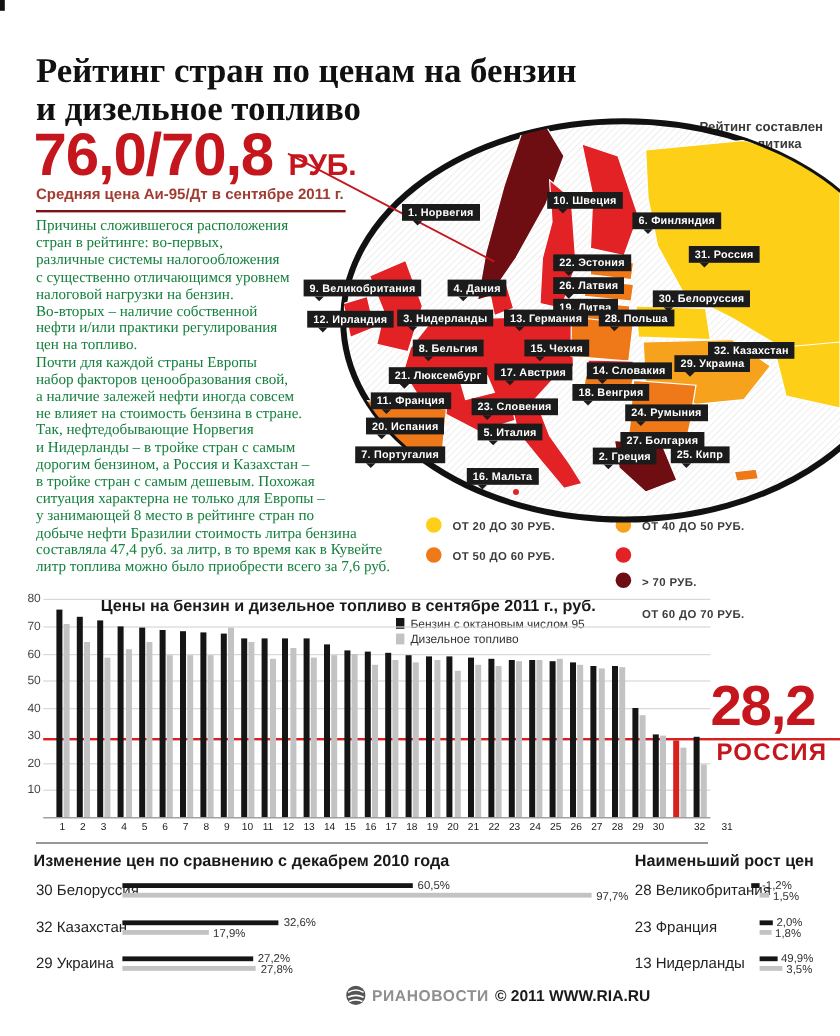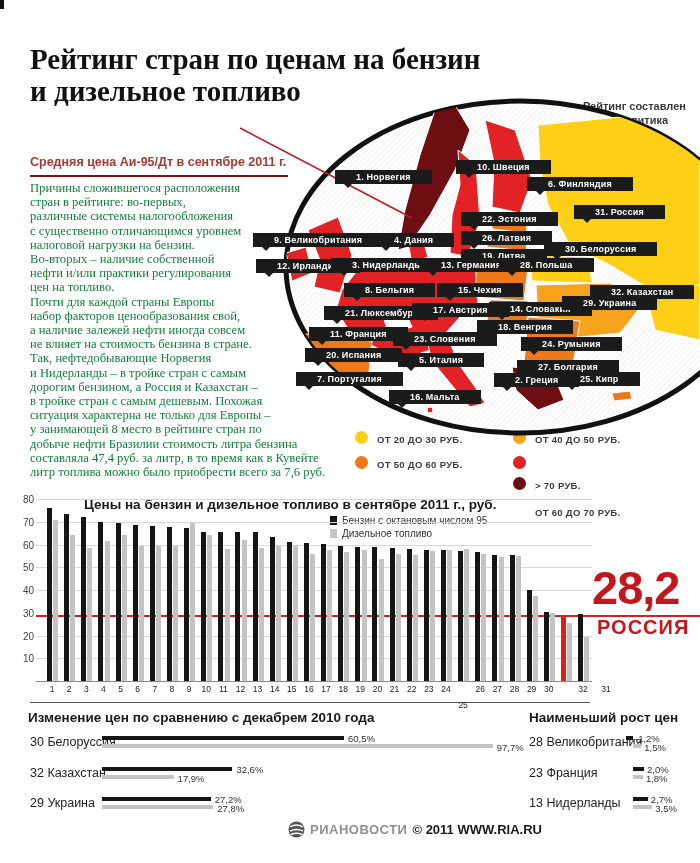--- a/index.html
+++ b/index.html
@@ -14,21 +14,21 @@
   #big-price .unit{font-size:25px;letter-spacing:0;}
   #price-caption{position:absolute;left:30px;top:155px;color:#a03c32;font-size:12.5px;font-weight:bold;}
   #caption-divider{position:absolute;left:30px;top:175px;width:258px;height:2px;background:#7c1416;}
   #intro-text{position:absolute;left:30px;top:181px;width:318px;font-family:"Liberation Serif",serif;
               font-size:12.6px;line-height:14.2px;white-space:pre-line;color:#15803d;}
   #map-heading{position:absolute;left:292px;top:105px;font-size:13.5px;font-weight:bold;
                line-height:17px;white-space:pre-line;}
   #map-credit{position:absolute;left:583px;top:99px;font-size:11px;line-height:14px;
               color:#3a3a3a;font-weight:bold;white-space:pre-line;}
   .map-tag{position:absolute;background:#1b1b1b;color:#fff;font-size:9px;font-weight:bold;
-           padding:2px 21px;white-space:nowrap;z-index:6;letter-spacing:.2px;}
+           padding:2px 5px;white-space:nowrap;z-index:6;letter-spacing:.2px;}
   .map-tag::after{content:"";position:absolute;left:9px;bottom:-4px;border-left:4px solid transparent;
            border-right:4px solid transparent;border-top:4px solid #1b1b1b;}
   .legend-dot{position:absolute;width:13px;height:13px;border-radius:50%;}
   .legend-label{position:absolute;font-size:9.5px;font-weight:bold;color:#3c3c3c;letter-spacing:.3px;}
   #chart-title{position:absolute;left:84px;top:497px;font-size:13.5px;font-weight:bold;}
   .chart-legend-item{position:absolute;font-size:10px;color:#333;}
   .chart-legend-swatch{display:inline-block;width:7px;height:9px;margin-right:5px;vertical-align:-1px;}
   .gridline{position:absolute;height:1px;background:#d8d8d8;z-index:1;}
   .ytick-label{position:absolute;width:30px;text-align:right;font-size:10px;color:#444;z-index:1;}
   .xtick-label{position:absolute;width:18px;text-align:center;font-size:8.5px;color:#222;z-index:1;}
@@ -53,20 +53,24 @@
 
 <div id="page">
 
   <div class="cropmark" style="left:0;top:0;width:4px;height:9px;"></div>
 
   <h1 id="page-title">
     <span>Рейтинг стран по ценам на бензин</span><br>
     <span>и дизельное топливо</span>
   </h1>
 
+  <div id="big-price">
+    <span>76,0/70,8</span>
+    <span class="unit">РУБ.</span>
+  </div>
   <div id="price-caption">Средняя цена Аи-95/Дт в сентябре 2011 г.</div>
   <div id="caption-divider"></div>
 
   <div id="intro-text">Причины сложившегося расположения
 стран в рейтинге: во-первых,
 различные системы налогообложения
 с существенно отличающимся уровнем
 налоговой нагрузки на бензин.
 Во-вторых – наличие собственной
 нефти и/или практики регулирования
@@ -271,21 +275,21 @@
       <div class="bar" style="left: 412.93px; top: 554.737px; width: 5px; height: 126.262px; background: rgb(195, 195, 195);"></div>
       <div class="xtick-label" style="left: 402.73px; top: 684px;">22</div>
       <div class="bar" style="left: 423.86px; top: 549.96px; width: 5px; height: 131.04px; background: rgb(21, 21, 21);"></div>
       <div class="bar" style="left: 430.06px; top: 551.325px; width: 5px; height: 129.675px; background: rgb(195, 195, 195);"></div>
       <div class="xtick-label" style="left: 419.86px; top: 684px;">23</div>
       <div class="bar" style="left: 440.99px; top: 550.415px; width: 5px; height: 130.585px; background: rgb(21, 21, 21);"></div>
       <div class="bar" style="left: 447.19px; top: 549.732px; width: 5px; height: 131.268px; background: rgb(195, 195, 195);"></div>
       <div class="xtick-label" style="left: 436.99px; top: 684px;">24</div>
       <div class="bar" style="left: 458.12px; top: 551.097px; width: 5px; height: 129.903px; background: rgb(21, 21, 21);"></div>
       <div class="bar" style="left: 464.32px; top: 549.05px; width: 5px; height: 131.95px; background: rgb(195, 195, 195);"></div>
-      <div class="xtick-label" style="left: 454.12px; top: 700px;">25</div>
+      <div class="xtick-label" style="left: 454.12px; top: 684px;">25</div>
       <div class="bar" style="left: 475.25px; top: 552.235px; width: 5px; height: 128.765px; background: rgb(21, 21, 21);"></div>
       <div class="bar" style="left: 481.45px; top: 554.055px; width: 5px; height: 126.945px; background: rgb(195, 195, 195);"></div>
       <div class="xtick-label" style="left: 471.25px; top: 684px;">26</div>
       <div class="bar" style="left: 492.38px; top: 554.51px; width: 5px; height: 126.49px; background: rgb(21, 21, 21);"></div>
       <div class="bar" style="left: 498.58px; top: 557.013px; width: 5px; height: 123.987px; background: rgb(195, 195, 195);"></div>
       <div class="xtick-label" style="left: 488.38px; top: 684px;">27</div>
       <div class="bar" style="left: 509.51px; top: 554.965px; width: 5px; height: 126.035px; background: rgb(21, 21, 21);"></div>
       <div class="bar" style="left: 515.71px; top: 555.875px; width: 5px; height: 125.125px; background: rgb(195, 195, 195);"></div>
       <div class="xtick-label" style="left: 505.51px; top: 684px;">28</div>
       <div class="bar" style="left: 526.64px; top: 590px; width: 5px; height: 91px; background: rgb(21, 21, 21);"></div>
@@ -332,21 +336,21 @@
       <div class="pct-label" style="left: 635px; top: 733px;">-1,2%</div>
       <div class="hbar" style="left: 633px; top: 744px; width: 8.25px; background: rgb(195, 195, 195);"></div>
       <div class="pct-label" style="left: 644.25px; top: 742px;">1,5%</div>
       <div class="row-label" style="left: 529px; top: 766px;">23 Франция</div>
       <div class="hbar" style="left: 633px; top: 767px; width: 11px; background: rgb(21, 21, 21);"></div>
       <div class="pct-label" style="left: 647px; top: 764px;">2,0%</div>
       <div class="hbar" style="left: 633px; top: 775px; width: 9.9px; background: rgb(195, 195, 195);"></div>
       <div class="pct-label" style="left: 645.9px; top: 773px;">1,8%</div>
       <div class="row-label" style="left: 529px; top: 796px;">13 Нидерланды</div>
       <div class="hbar" style="left: 633px; top: 797px; width: 14.85px; background: rgb(21, 21, 21);"></div>
-      <div class="pct-label" style="left: 650.85px; top: 794px;">2,7%</div>
+      <div class="pct-label" style="left: 650.85px; top: 794px;">49,9%</div>
       <div class="hbar" style="left: 633px; top: 805px; width: 19.25px; background: rgb(195, 195, 195);"></div>
       <div class="pct-label" style="left: 655.25px; top: 803px;">3,5%</div>
     </div>
 
   <div id="footer">
     <svg width="17" height="17" viewBox="0 0 17 17">
       <circle cx="8.5" cy="8.5" r="8" fill="#555"></circle>
       <path d="M2 6 Q8.5 2 15 6" stroke="#fff" stroke-width="1.4" fill="none"></path>
       <path d="M2 10 Q8.5 7 15 10" stroke="#fff" stroke-width="1.4" fill="none"></path>
       <path d="M3 13.5 Q8.5 11 14 13.5" stroke="#fff" stroke-width="1.4" fill="none"></path>

